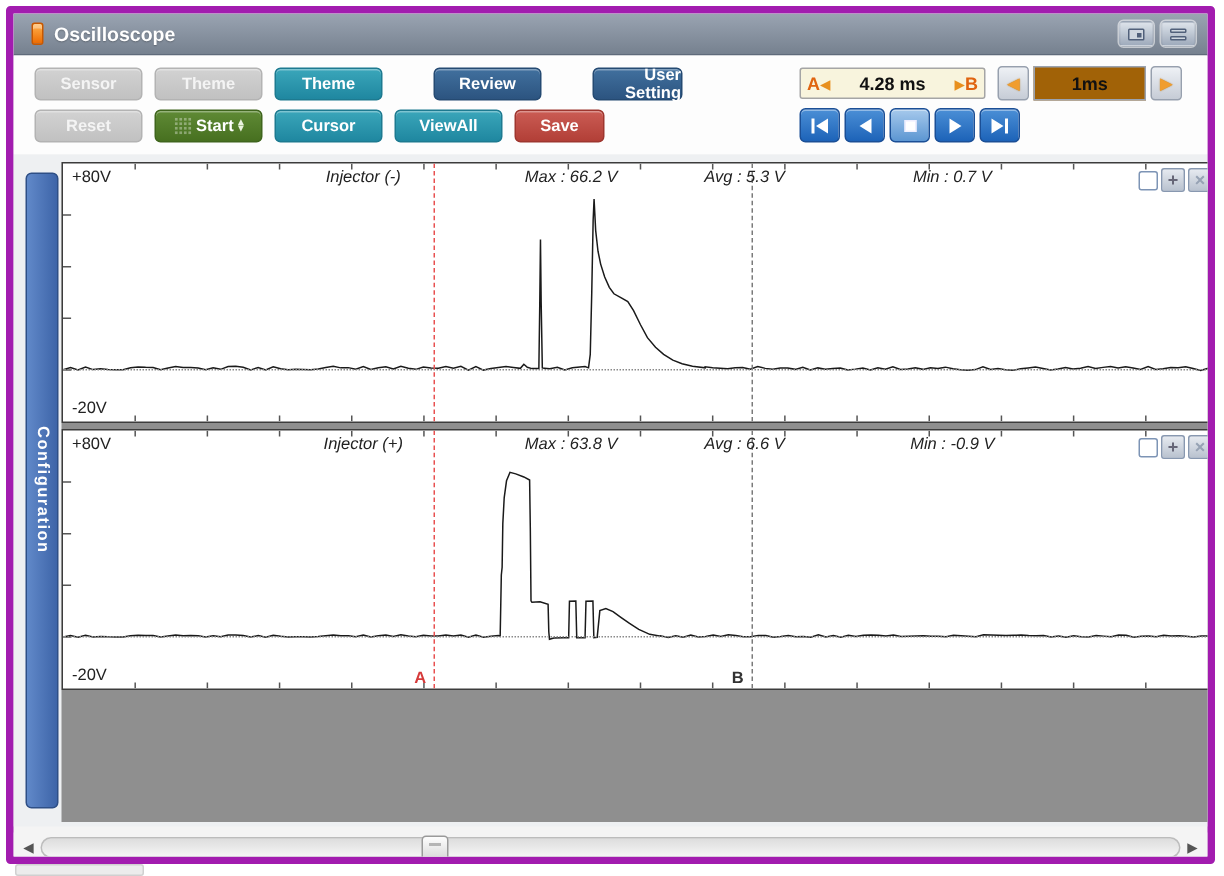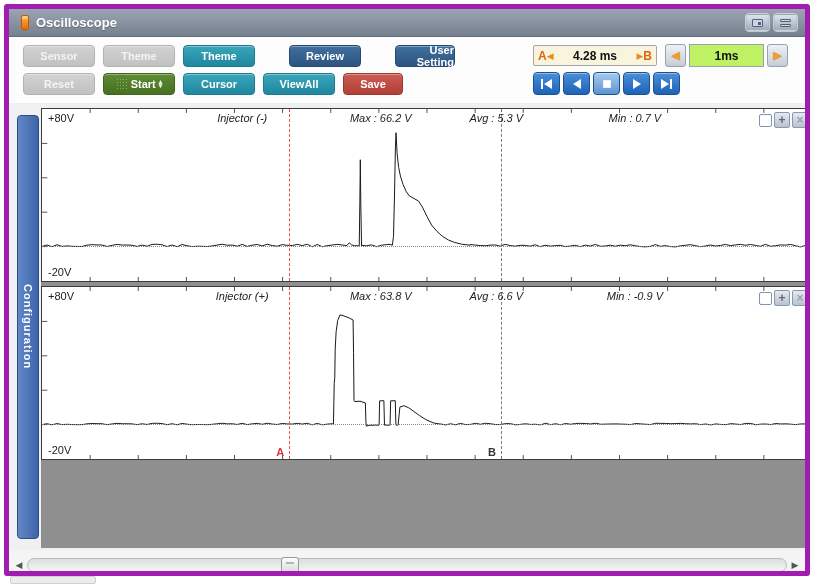--- a/index.html
+++ b/index.html
@@ -44,21 +44,21 @@
             background:#f8f4dd; border:1px solid #a5a5a5; border-radius:2px;
             display:flex; align-items:center; padding:0 4px; font-size:11px; }
   .ab{ color:#e06410; font-weight:bold; font-size:12px; }
   .oarrow{ color:#e8901e; font-size:9px; }
   .readout .val{ flex:1; text-align:center; font-weight:bold; font-size:12px; color:#111; }
 
   .tb-btn{ position:absolute; top:7px; width:21px; height:23px; border:1px solid #97a0ae; border-radius:3px;
            background:linear-gradient(#eef1f5,#c6ccd6); display:flex; align-items:center; justify-content:center;
            color:#f09d2f; font-size:11px; text-shadow:0 0 1px #b06a00; }
   .tb-left{ left:656px; } .tb-right{ left:758px; }
-  .tb-val{ position:absolute; left:680px; top:7px; width:75px; height:23px; background:#bef264; border:1px solid #9aa2b0;
+  .tb-val{ position:absolute; left:680px; top:7px; width:75px; height:23px; background:#a16207; border:1px solid #9aa2b0;
            display:flex; align-items:center; justify-content:center; font-size:12px; font-weight:bold; color:#111; }
 
   .transport{ position:absolute; left:524px; top:35px; display:flex; gap:3px; }
   .tbtn{ width:27px; height:23px; border-radius:4px; border:1px solid #1b4f96;
          background:linear-gradient(#4b8fd6,#1d63b8); display:flex; align-items:center; justify-content:center; gap:1px;
          box-shadow:inset 0 1px 0 rgba(255,255,255,.4); }
   .tbtn.light{ background:linear-gradient(#a6c9ec,#5c96d2); }
   .tri-r{ width:0; height:0; border:5px solid transparent; border-left:8px solid #fff; border-right:0; }
   .tri-l{ width:0; height:0; border:5px solid transparent; border-right:8px solid #fff; border-left:0; }
   .vbar{ width:2px; height:10px; background:#fff; }

